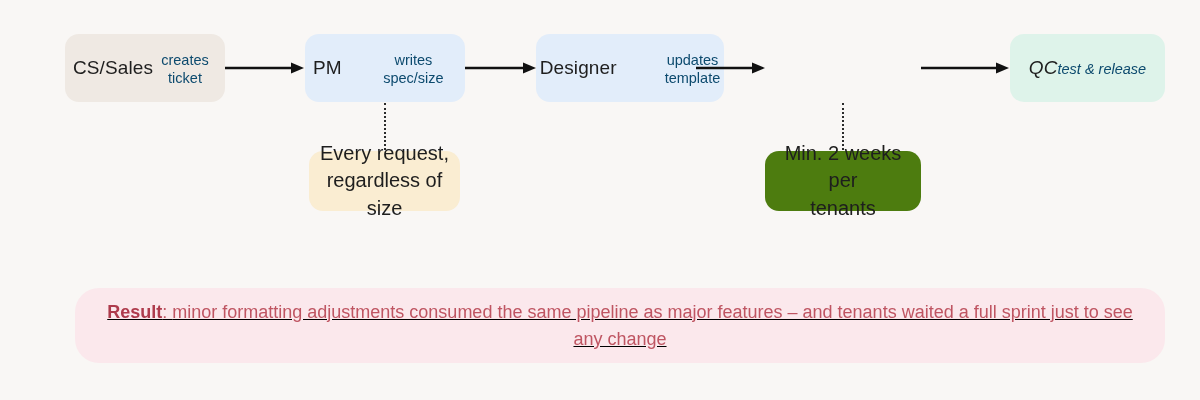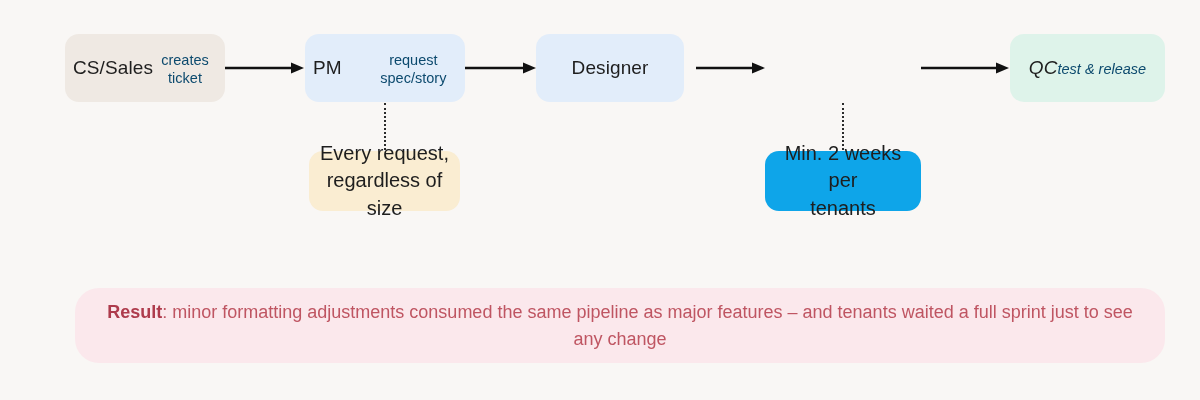--- a/index.html
+++ b/index.html
@@ -83,20 +83,21 @@
     top: 288px;
     width: 1090px;
     height: 75px;
     box-sizing: border-box;
     background: #FBE8EC;
     border-radius: 24px;
     display: flex;
     align-items: center;
     justify-content: center;
     padding: 6px 26px;
+    text-decoration: underline;
   }
   #result-banner .banner-text {
     font-size: 18px;
     line-height: 1.5;
     color: #BF5562;
     text-align: center;
   }
   #result-banner .banner-label {
     font-weight: bold;
     color: #AE3B4C;
@@ -112,30 +113,31 @@
     <div class="stage-sub">creates ticket</div>
   </div>
 
   <svg class="arrow" style="left:225px; top:61px; width:80px;" viewBox="0 0 80 14" preserveAspectRatio="none">
     <line x1="0" y1="7" x2="67" y2="7" stroke="#111111" stroke-width="2.4"></line>
     <polygon points="66,1.5 79,7 66,12.5" fill="#111111"></polygon>
   </svg>
 
   <div class="stage" id="stage-pm" style="left:305px; top:34px; width:160px; height:68px; background:#E2EDFA;gap:28px;">
     <div class="stage-title">PM</div>
-    <div class="stage-sub">request spec/story</div>
+    <div class="stage-sub">writes spec/size</div>
   </div>
 
   <svg class="arrow" style="left:465px; top:61px; width:72px;" viewBox="0 0 72 14" preserveAspectRatio="none">
     <line x1="0" y1="7" x2="59" y2="7" stroke="#111111" stroke-width="2.4"></line>
     <polygon points="58,1.5 71,7 58,12.5" fill="#111111"></polygon>
   </svg>
 
-  <div class="stage" id="stage-designer" style="left:536px; top:34px; width:148px; height:68px; background:#E2EDFA;gap:48px;">
+  <div class="stage" id="stage-designer" style="left:536px; top:34px; width:188px; height:68px; background:#E2EDFA;gap:48px;">
     <div class="stage-title">Designer</div>
+    <div class="stage-sub">updates template</div>
   </div>
 
   <svg class="arrow" style="left:696px; top:61px; width:70px;" viewBox="0 0 70 14" preserveAspectRatio="none">
     <line x1="0" y1="7" x2="57" y2="7" stroke="#111111" stroke-width="2.4"></line>
     <polygon points="56,1.5 69,7 56,12.5" fill="#111111"></polygon>
   </svg>
 
 
   <svg class="arrow" style="left:921px; top:61px; width:89px;" viewBox="0 0 89 14" preserveAspectRatio="none">
     <line x1="0" y1="7" x2="76" y2="7" stroke="#111111" stroke-width="2.4"></line>
@@ -151,21 +153,21 @@
 
   <div class="note" id="note-pm" style="left:309px; top:151px; width:151px; height:60px; background:#FAEDD2;">
     <div class="note-text">
       <span>Every request,</span><br>
       <span>regardless of size</span>
     </div>
   </div>
 
   <div class="connector" style="left:842px; top:103px; height:47px;"></div>
 
-  <div class="note" id="note-engineering" style="left:765px; top:151px; width:156px; height:60px; background:#0ea5e9;">
+  <div class="note" id="note-engineering" style="left:765px; top:151px; width:156px; height:60px; background:#4d7c0f;">
     <div class="note-text">
       <span>Min. 2 weeks per</span><br>
       <span>tenants</span>
     </div>
   </div>
 
   <div id="result-banner">
     <div class="banner-text">
       <span class="banner-label">Result</span><span>: </span><span>minor formatting adjustments consumed the same pipeline as major features – and tenants waited a full sprint just to see any change</span>
     </div>

